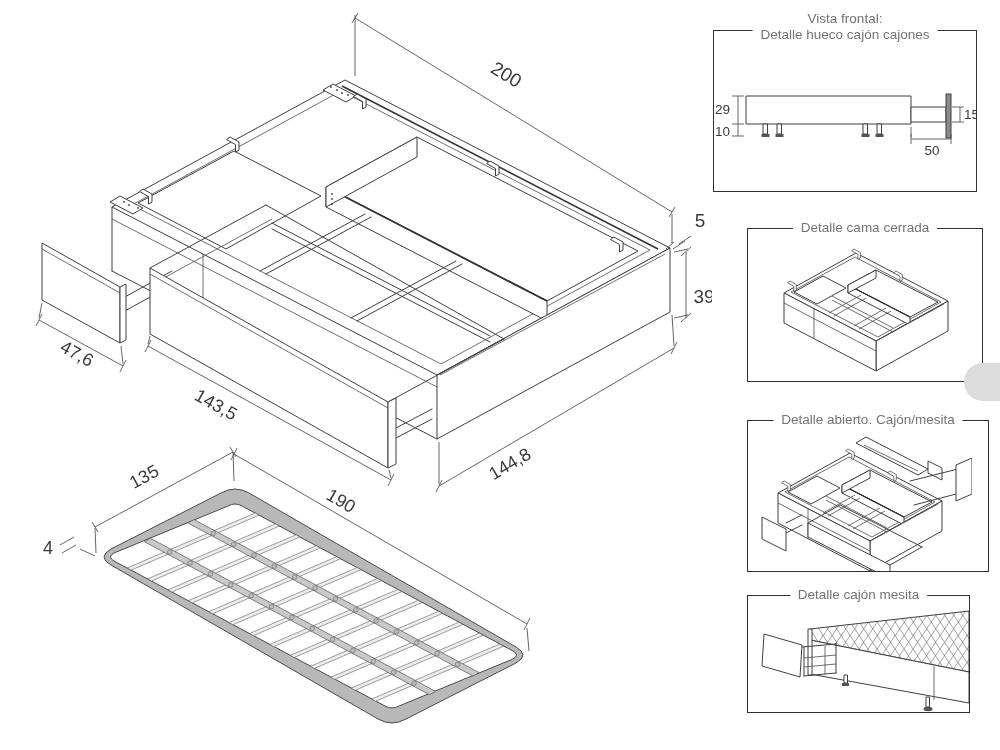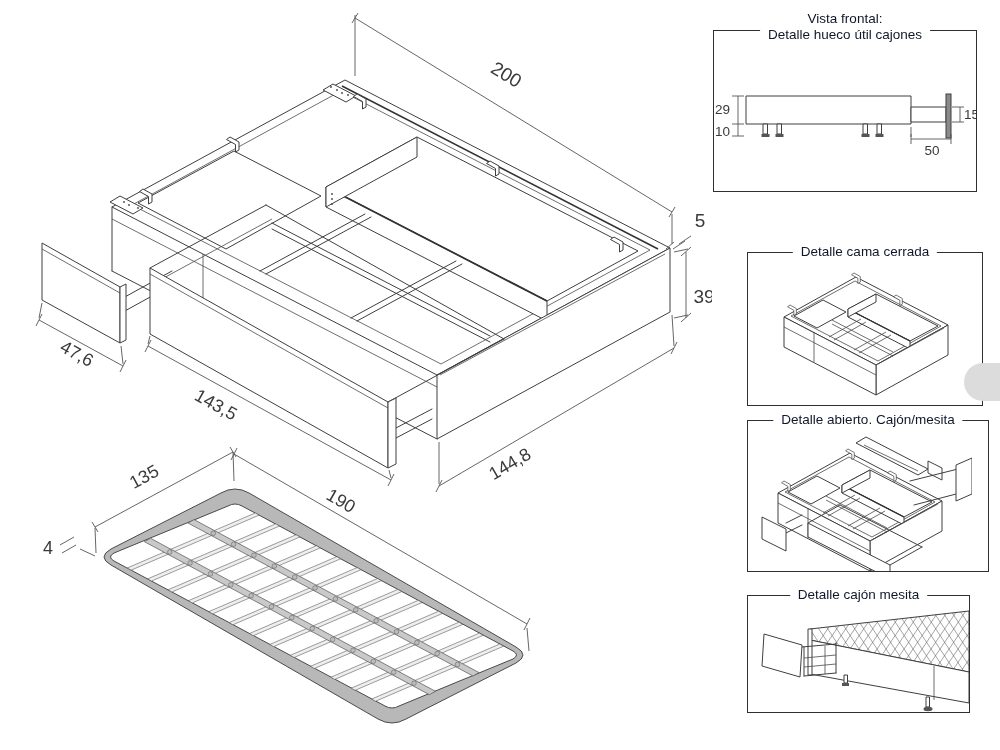--- a/index.html
+++ b/index.html
@@ -1,25 +1,25 @@
 <!DOCTYPE html>
 <html><head>
 <meta charset="utf-8">
 <style>
   html,body{margin:0;padding:0;background:#fff;}
   .canvas{position:relative;width:1000px;height:750px;background:#fff;overflow:hidden;
           font-family:"Liberation Sans",sans-serif;}
   .main-svg{position:absolute;left:0;top:0;}
   .panel{position:absolute;border:1px solid #2f2f2f;background:#fff;box-sizing:border-box;}
   .p1{left:713px;top:30px;width:264px;height:162px;}
-  .p2{left:747px;top:252px;width:236px;height:154px;}
+  .p2{left:747px;top:228px;width:236px;height:154px;}
   .p3{left:747px;top:420px;width:242px;height:152px;}
   .p4{left:747px;top:595px;width:223px;height:118px;text-decoration:underline;}
   .ptitle{position:absolute;left:50%;transform:translateX(-50%);background:#fff;
-          white-space:nowrap;padding:0 8px;font-size:13.5px;color:#0f172a;text-align:center;}
+          white-space:nowrap;padding:0 8px;font-size:13.5px;color:#737373;text-align:center;}
   .ptitle.single{top:-9px;line-height:16px;}
   .ptitle.double{top:-20px;line-height:16px;}
   .edge-pill{position:absolute;left:964px;top:363px;width:78px;height:38px;
              border-radius:20px;background:#dcdcdc;}
   svg text{fill:#3a3a3a;font-family:"Liberation Sans",sans-serif;}
   .dline{stroke:#3f3f3f;stroke-width:1;fill:none;stroke-linejoin:round;stroke-linecap:round;}
   .wface{stroke:#3f3f3f;stroke-width:1;fill:#ffffff;stroke-linejoin:round;}
   .thin{stroke:#4a4a4a;stroke-width:.8;fill:none;}
   .dim{stroke:#555;stroke-width:.9;fill:none;}
 </style>
@@ -233,21 +233,21 @@
       <line class="dim" x1="60" y1="545" x2="74" y2="537"></line>
       <line class="dim" x1="62" y1="553" x2="76" y2="545"></line>
       <line class="dim" x1="80" y1="549" x2="95" y2="556"></line>
       <text x="48" y="554" text-anchor="middle" font-size="18">4</text>
     </g>
   </svg>
 
   <div class="panel p1">
     <div class="ptitle double">
       <div>Vista frontal:</div>
-      <div>Detalle hueco útil cajones</div>
+      <div>Detalle hueco cajón cajones</div>
     </div>
     <svg width="262" height="160" viewBox="0 0 262 160">
       <rect class="wface" x="32" y="65" width="165" height="28"></rect>
       <rect class="wface" x="49" y="93" width="4.5" height="10"></rect>
       <rect class="wface" x="63" y="93" width="4.5" height="10"></rect>
       <rect class="wface" x="149" y="93" width="4.5" height="10"></rect>
       <rect class="wface" x="163" y="93" width="4.5" height="10"></rect>
       <rect x="47.5" y="103" width="8" height="3" fill="#555"></rect>
       <rect x="61.5" y="103" width="8" height="3" fill="#555"></rect>
       <rect x="147.5" y="103" width="8" height="3" fill="#555"></rect>

